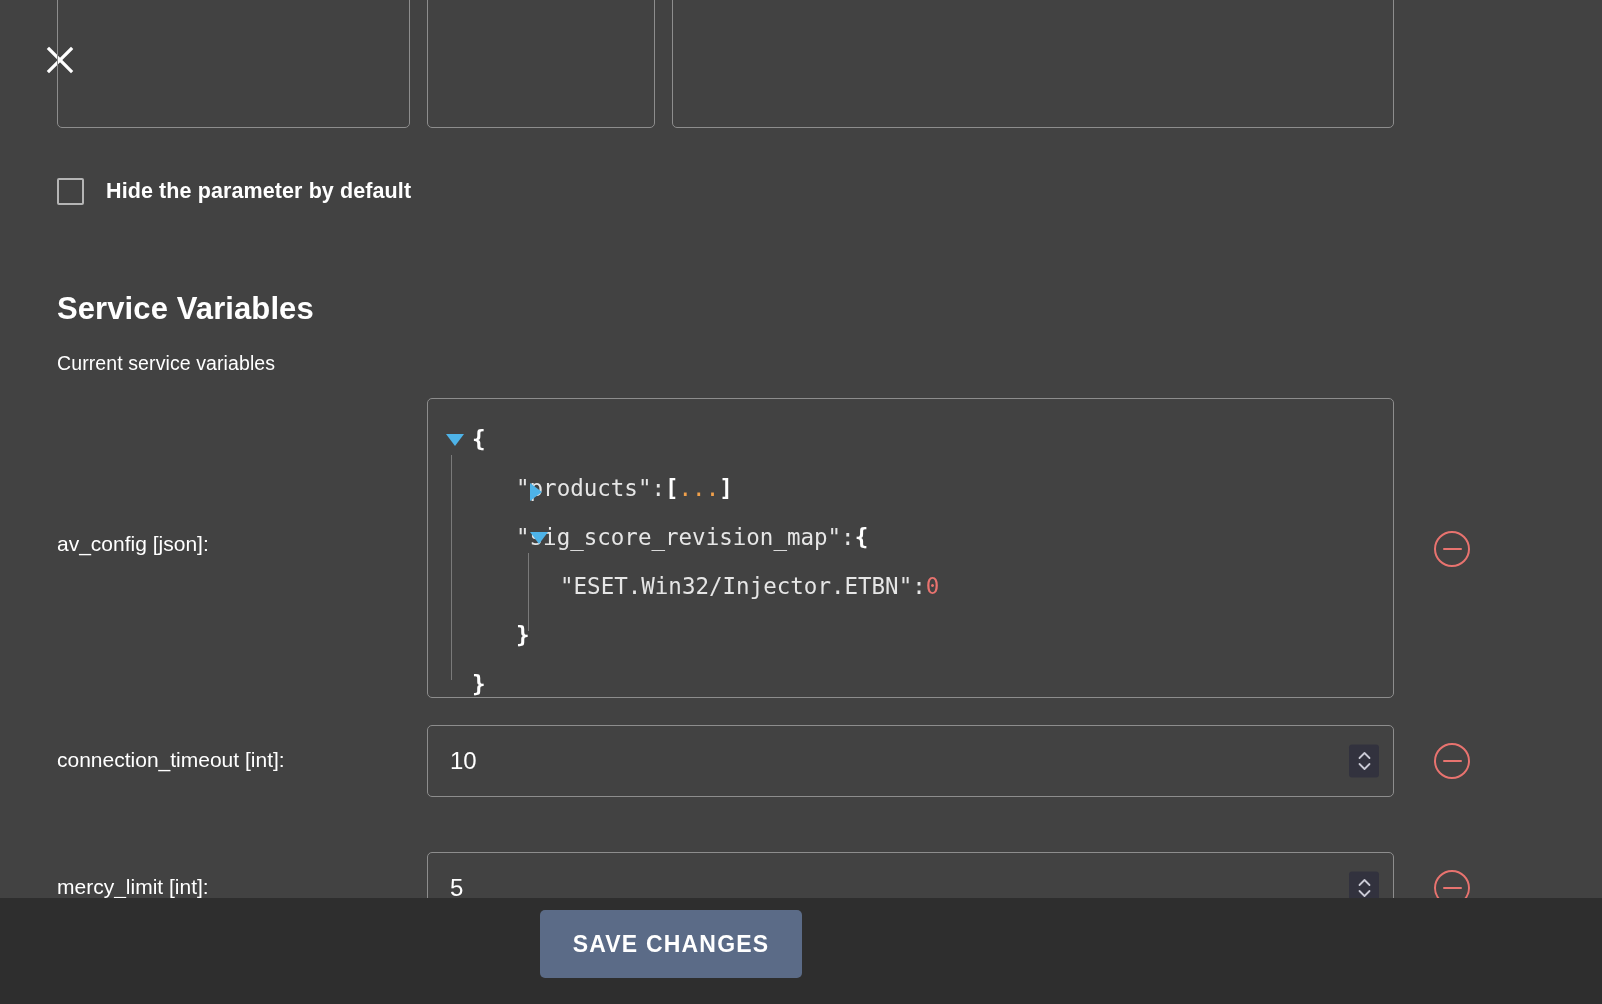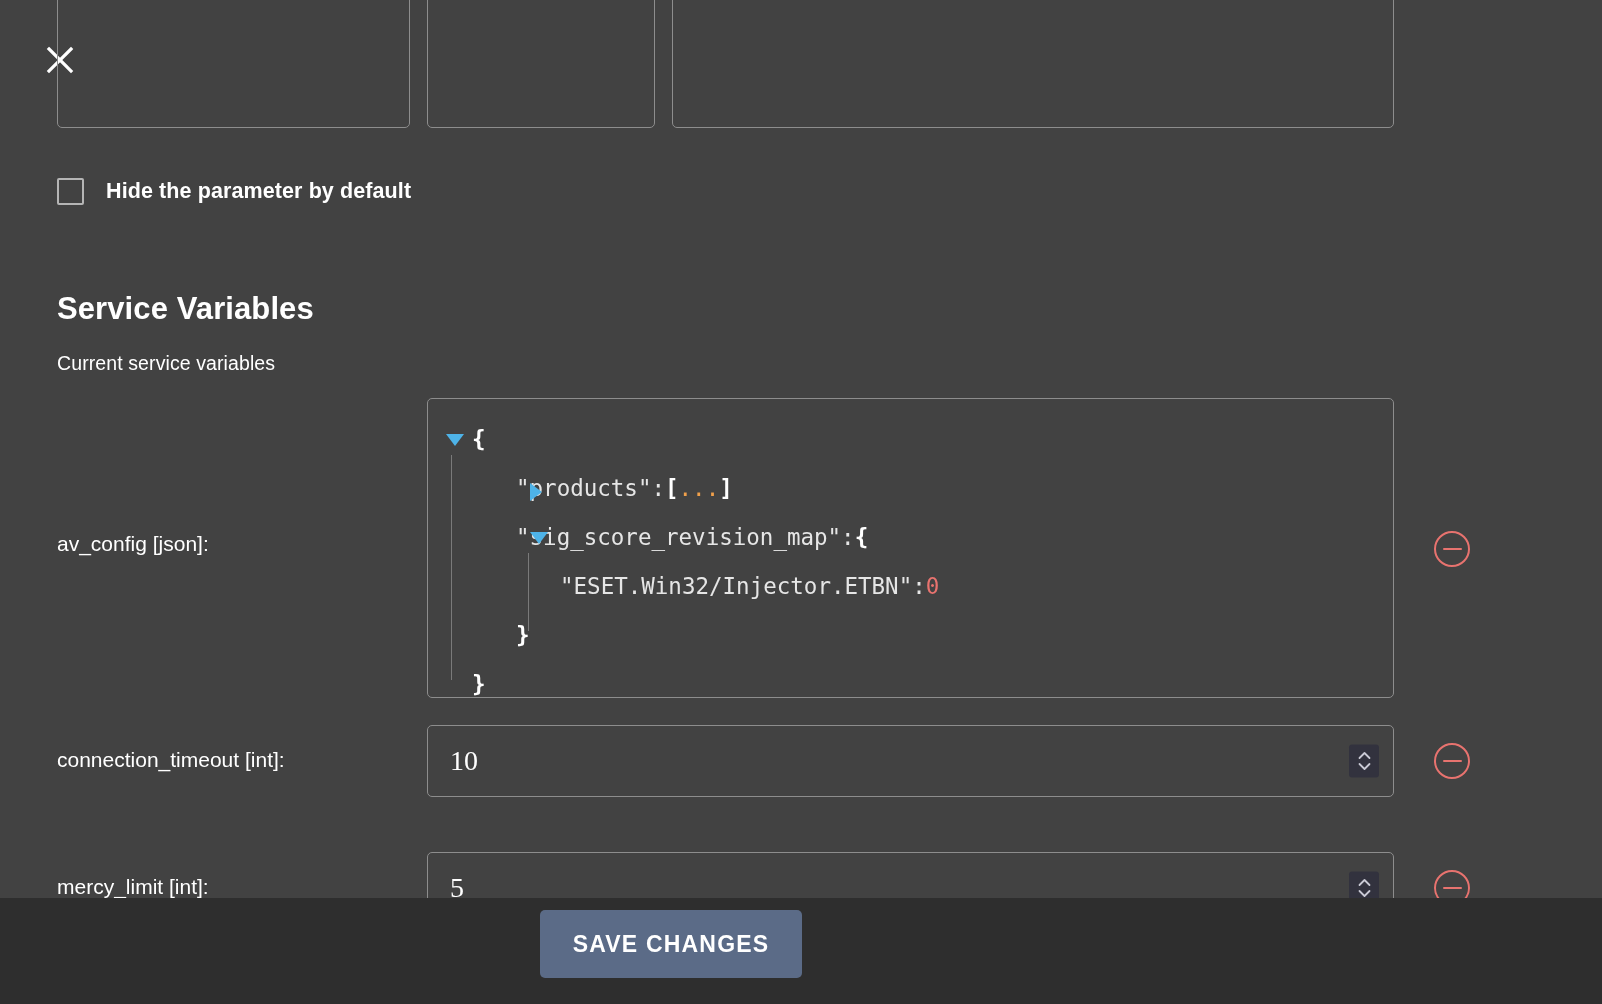--- a/index.html
+++ b/index.html
@@ -227,22 +227,22 @@
   .num-row .var-label  { top: 23px; }
   .num-row .var-field  { top: 0; height: 72px; }
   .num-row .remove-btn { top: 18px; }
 
   .num-input {
     width: 100%;
     height: 100%;
     background: transparent;
     border: none;
     outline: none;
-    font-family: Liberation Serif, serif;
-    font-size: 28px;
+    font-family: Liberation Sans, sans-serif;
+    font-size: 24px;
     color: #ffffff;
     padding: 0 60px 0 22px;
   }
   .spinner {
     position: absolute;
     right: 14px;
     top: 50%;
     transform: translateY(-50%);
     width: 30px;
     height: 33px;

